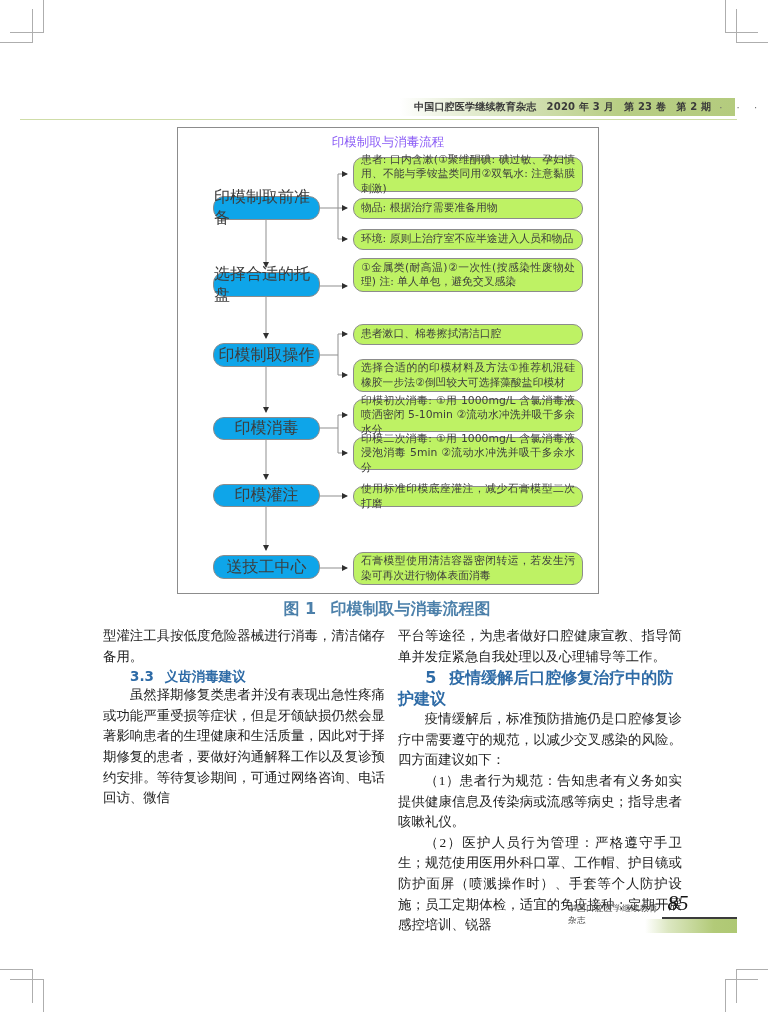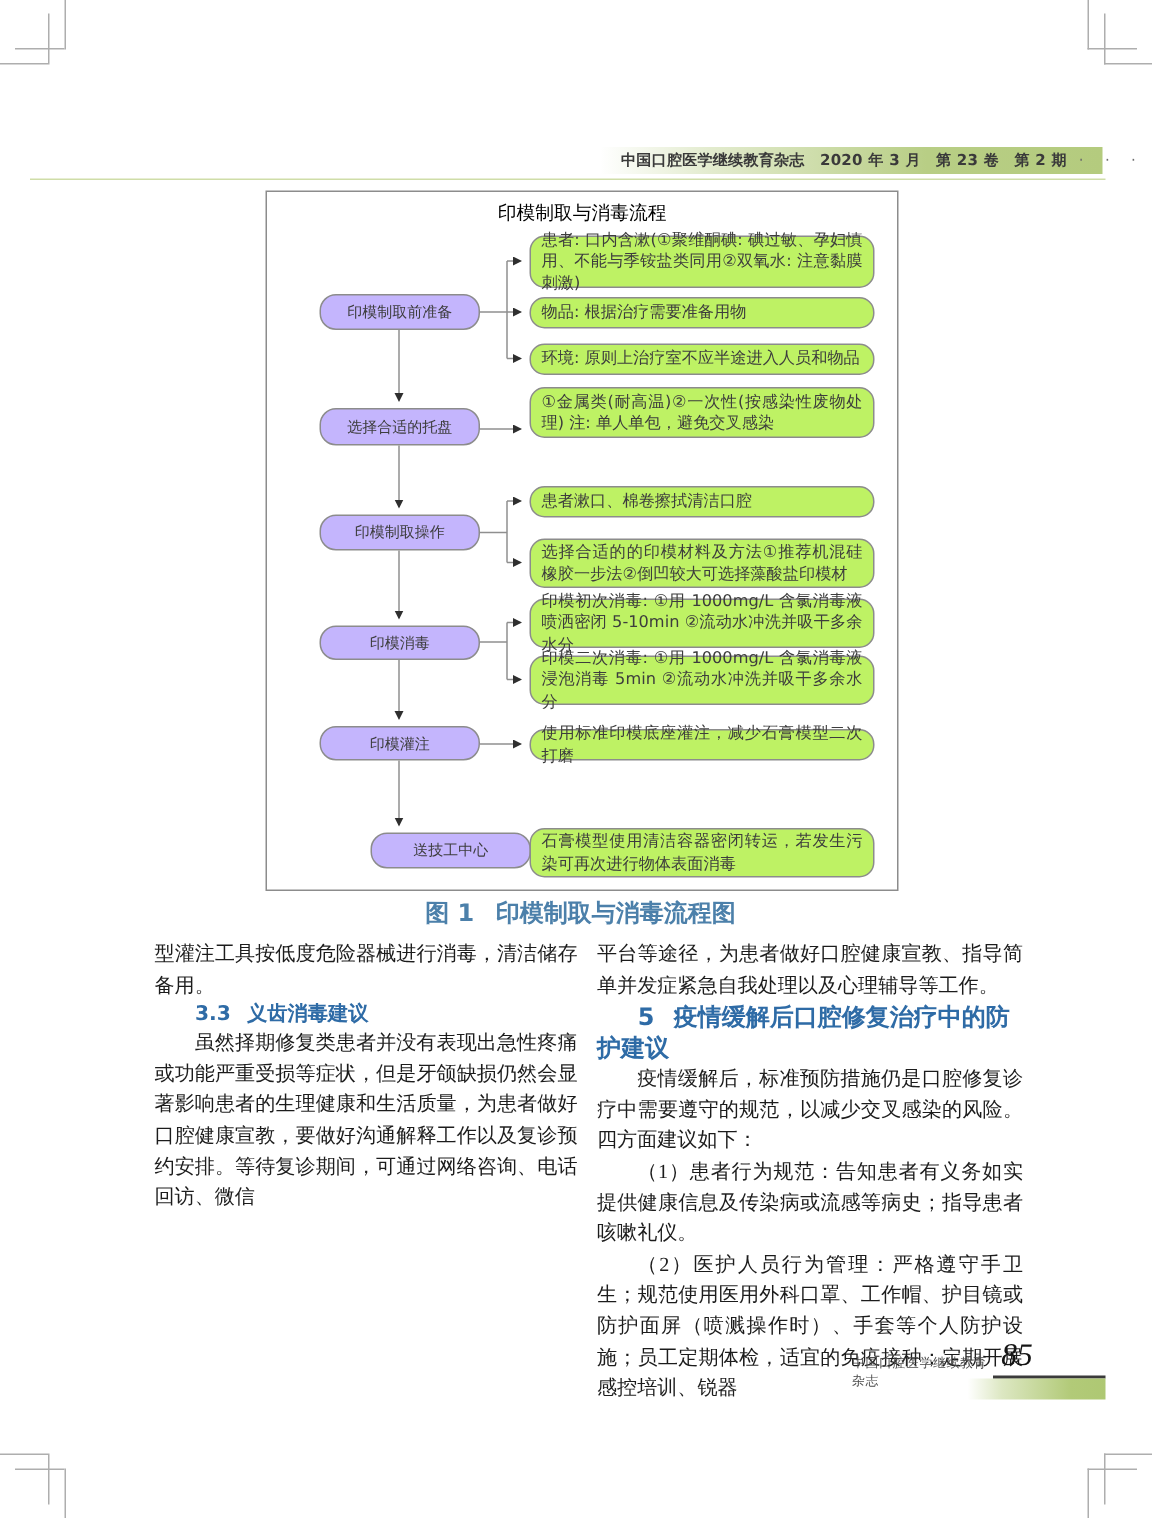--- a/index.html
+++ b/index.html
@@ -10,24 +10,24 @@
   
   .hdr-bar{position:absolute;left:400px;top:98px;width:335px;height:18px;
     background:linear-gradient(90deg,rgba(184,206,133,0) 0%,rgba(184,206,133,.40) 22%,#b8ce85 65%,#b4cb7e 100%);
     display:flex;align-items:center;justify-content:space-between;padding:0 6px 0 14px;box-sizing:border-box;}
   .hdr-text{font-family:"DejaVu Sans","Liberation Sans",sans-serif;font-size:10px;font-weight:bold;color:#3a3a3a;white-space:nowrap;letter-spacing:.2px;}
   .hdr-dots{font-family:"DejaVu Sans","Liberation Sans",sans-serif;font-size:10px;color:#6d6d6d;word-spacing:11px;white-space:nowrap;margin-left:8px;}
   .hdr-line{position:absolute;left:20px;top:119px;width:717px;height:1px;background:#cfdda8;}
   
   .flow{position:absolute;left:177px;top:127px;width:420px;height:465px;border:1px solid #8c8c8c;background:#fff;
     font-family:"DejaVu Sans","Liberation Sans",sans-serif;color:#3d3d3d;}
-  .flow-title{position:absolute;left:0;top:6px;width:100%;text-align:center;font-size:12.5px;color:#000000;}
+  .flow-title{position:absolute;left:0;top:6px;width:100%;text-align:center;font-size:12.5px;color:#8b5cf6;}
   .flow svg{position:absolute;left:0;top:0;}
-  .step{position:absolute;left:35px;width:107px;border:1px solid #8c8c8c;border-radius:11px;background:#c4b5fd;
-    display:flex;align-items:center;justify-content:center;font-size:10px;box-sizing:border-box;}
+  .step{position:absolute;left:35px;width:107px;border:1px solid #8c8c8c;border-radius:11px;background:#0ea5e9;
+    display:flex;align-items:center;justify-content:center;font-size:16px;box-sizing:border-box;}
   .note{position:absolute;left:175px;width:230px;border:1px solid #8c8c8c;border-radius:10px;background:#bef264;
     display:flex;align-items:center;font-size:10.8px;line-height:14.5px;padding:1px 7px;box-sizing:border-box;text-align:justify;}
   .fig-caption{position:absolute;left:177px;top:599px;width:420px;text-align:center;
     font-family:"DejaVu Sans","Liberation Sans",sans-serif;font-size:16px;font-weight:bold;color:#4c80aa;}
   .fig-caption .cap-text{margin-left:.9em;}
   
   .col{position:absolute;top:626px;font-size:13.4px;line-height:20.6px;color:#1c1c1c;text-align:justify;}
   .col-left{left:103px;width:282px;}
   .col-right{left:398px;width:284px;}
   .col p{margin:0;}
@@ -119,21 +119,21 @@
 
         <path d="M142 440 H169" marker-end="url(#ah)"></path>
       </g>
     </svg>
 
     <div class="step" style="top:68px;height:24px;">印模制取前准备</div>
     <div class="step" style="top:144px;height:25px;">选择合适的托盘</div>
     <div class="step" style="top:215px;height:24px;">印模制取操作</div>
     <div class="step" style="top:289px;height:23px;">印模消毒</div>
     <div class="step" style="top:356px;height:23px;">印模灌注</div>
-    <div class="step" style="top:427px;height:24px;margin-left:34px;">送技工中心</div>
+    <div class="step" style="top:427px;height:24px;">送技工中心</div>
 
     <div class="note" style="top:29px;height:35px;">患者: 口内含漱(①聚维酮碘: 碘过敏、孕妇慎用、不能与季铵盐类同用②双氧水: 注意黏膜刺激)</div>
     <div class="note" style="top:70px;height:21px;border-radius:10px;">物品: 根据治疗需要准备用物</div>
     <div class="note" style="top:101px;height:21px;">环境: 原则上治疗室不应半途进入人员和物品</div>
     <div class="note" style="top:130px;height:34px;">①金属类(耐高温)②一次性(按感染性废物处理) 注: 单人单包，避免交叉感染</div>
     <div class="note" style="top:196px;height:21px;">患者漱口、棉卷擦拭清洁口腔</div>
     <div class="note" style="top:231px;height:33px;">选择合适的的印模材料及方法①推荐机混硅橡胶一步法②倒凹较大可选择藻酸盐印模材</div>
     <div class="note" style="top:271px;height:33px;">印模初次消毒: ①用 1000mg/L 含氯消毒液喷洒密闭 5-10min ②流动水冲洗并吸干多余水分</div>
     <div class="note" style="top:309px;height:33px;">印模二次消毒: ①用 1000mg/L 含氯消毒液浸泡消毒 5min ②流动水冲洗并吸干多余水分</div>
     <div class="note" style="top:358px;height:21px;">使用标准印模底座灌注，减少石膏模型二次打磨</div>
@@ -142,21 +142,21 @@
 
   <div class="fig-caption">
     <span>图 1</span><span class="cap-text">印模制取与消毒流程图</span>
   </div>
 
   <div class="col col-left">
     <p>型灌注工具按低度危险器械进行消毒，清洁储存备用。</p>
     <p class="h33">
       <span class="hnum">3.3</span><span>义齿消毒建议</span>
     </p>
-    <p class="p-indent">虽然择期修复类患者并没有表现出急性疼痛或功能严重受损等症状，但是牙颌缺损仍然会显著影响患者的生理健康和生活质量，为患者做好口腔健康宣教，要做好沟通解释工作以及复诊预约安排。等待复诊期间，可通过网络咨询、电话回访、微信</p>
+    <p class="p-indent">虽然择期修复类患者并没有表现出急性疼痛或功能严重受损等症状，但是牙颌缺损仍然会显著影响患者的生理健康和生活质量，因此对于择期修复的患者，要做好沟通解释工作以及复诊预约安排。等待复诊期间，可通过网络咨询、电话回访、微信</p>
   </div>
 
   <div class="col col-right">
     <p>平台等途径，为患者做好口腔健康宣教、指导简单并发症紧急自我处理以及心理辅导等工作。</p>
     <p class="hbig">
       <span class="hnum">5</span><span>疫情缓解后口腔修复治疗中的防护建议</span>
     </p>
     <p class="p-indent">疫情缓解后，标准预防措施仍是口腔修复诊疗中需要遵守的规范，以减少交叉感染的风险。四方面建议如下：</p>
     <p class="p-indent">（1）患者行为规范：告知患者有义务如实提供健康信息及传染病或流感等病史；指导患者咳嗽礼仪。</p>
     <p class="p-indent">（2）医护人员行为管理：严格遵守手卫生；规范使用医用外科口罩、工作帽、护目镜或防护面屏（喷溅操作时）、手套等个人防护设施；员工定期体检，适宜的免疫接种；定期开展感控培训、锐器</p>

